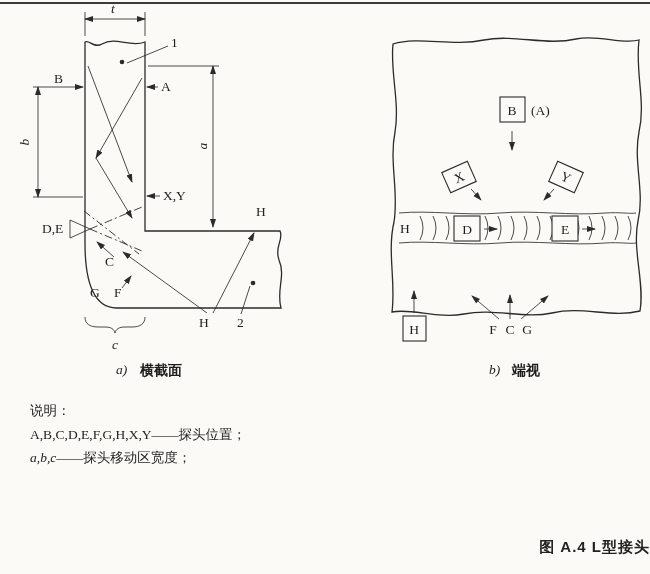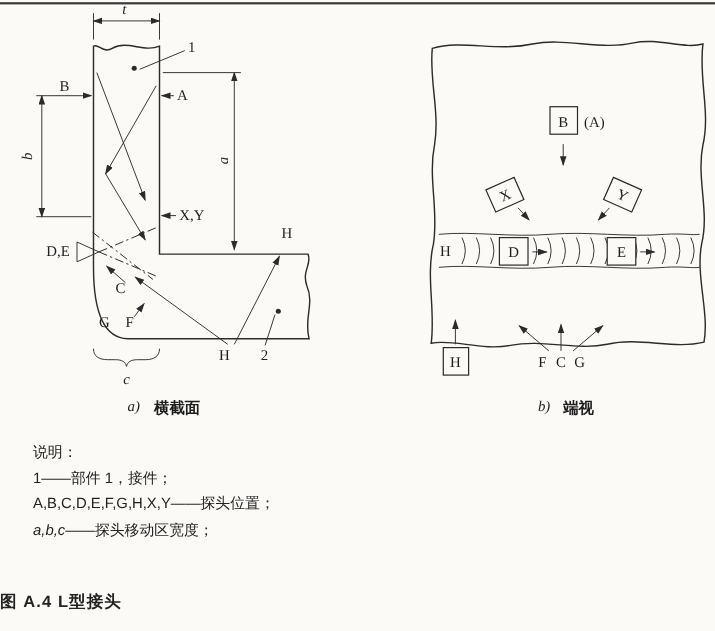--- a/index.html
+++ b/index.html
@@ -22,26 +22,26 @@
   .cn  { font-family:"Liberation Sans", sans-serif; font-weight:bold; font-size:14px; }
   .ln     { stroke:#2b2b2b; stroke-width:1; fill:none; }
   .thin   { stroke-width:0.85; }
   .outline{ stroke:#2b2b2b; stroke-width:1.3; fill:#fbfaf6; }
   .dash   { stroke:#2b2b2b; stroke-width:0.9; fill:none; stroke-dasharray:8 3 2 3; }
   .box    { fill:#fbfaf6; stroke:#2b2b2b; stroke-width:1.1; }
   marker path { fill:#2b2b2b; stroke:none; }
   .legend {
     position:absolute; left:30px; top:399px;
     font-size:13.5px; line-height:23.5px;
-    font-family:Liberation Sans, sans-serif;
+    font-family:Liberation Serif, serif;
   }
   .legend .sym.it { font-style:italic;margin-top:36px; }
   .fig-caption {
     position:absolute; top:538px; left:0; width:650px;
-    text-align:left; font-weight:bold; font-size:15px;
+    text-align:right; font-weight:bold; font-size:15px;
     font-family:"Liberation Sans", sans-serif; letter-spacing:1px;
   }
 </style>
 </head>
 <body>
 
 <div class="top-rule"></div>
 
 <svg class="fig" width="650" height="392" viewBox="0 0 650 392">
   <defs>
@@ -203,18 +203,17 @@
       <text class="lbl" x="527" y="334" text-anchor="middle">G</text>
     </g>
 
     <text class="lbl it" x="489" y="374">b)</text>
     <text class="cn" x="512" y="375">端视</text>
   </g>
 </svg>
 
 <div class="legend">
   <div>说明：</div>
-  <div class="legend-item"><span class="sym">1</span><span>——部件 1，接件；</span></div>
   <div class="legend-item"><span class="sym">A,B,C,D,E,F,G,H,X,Y</span><span>——探头位置；</span></div>
   <div class="legend-item"><span class="sym it">a,b,c</span><span>——探头移动区宽度；</span></div>
 </div>
 
 <div class="fig-caption">图 A.4  L型接头</div>
 
 </body></html>

